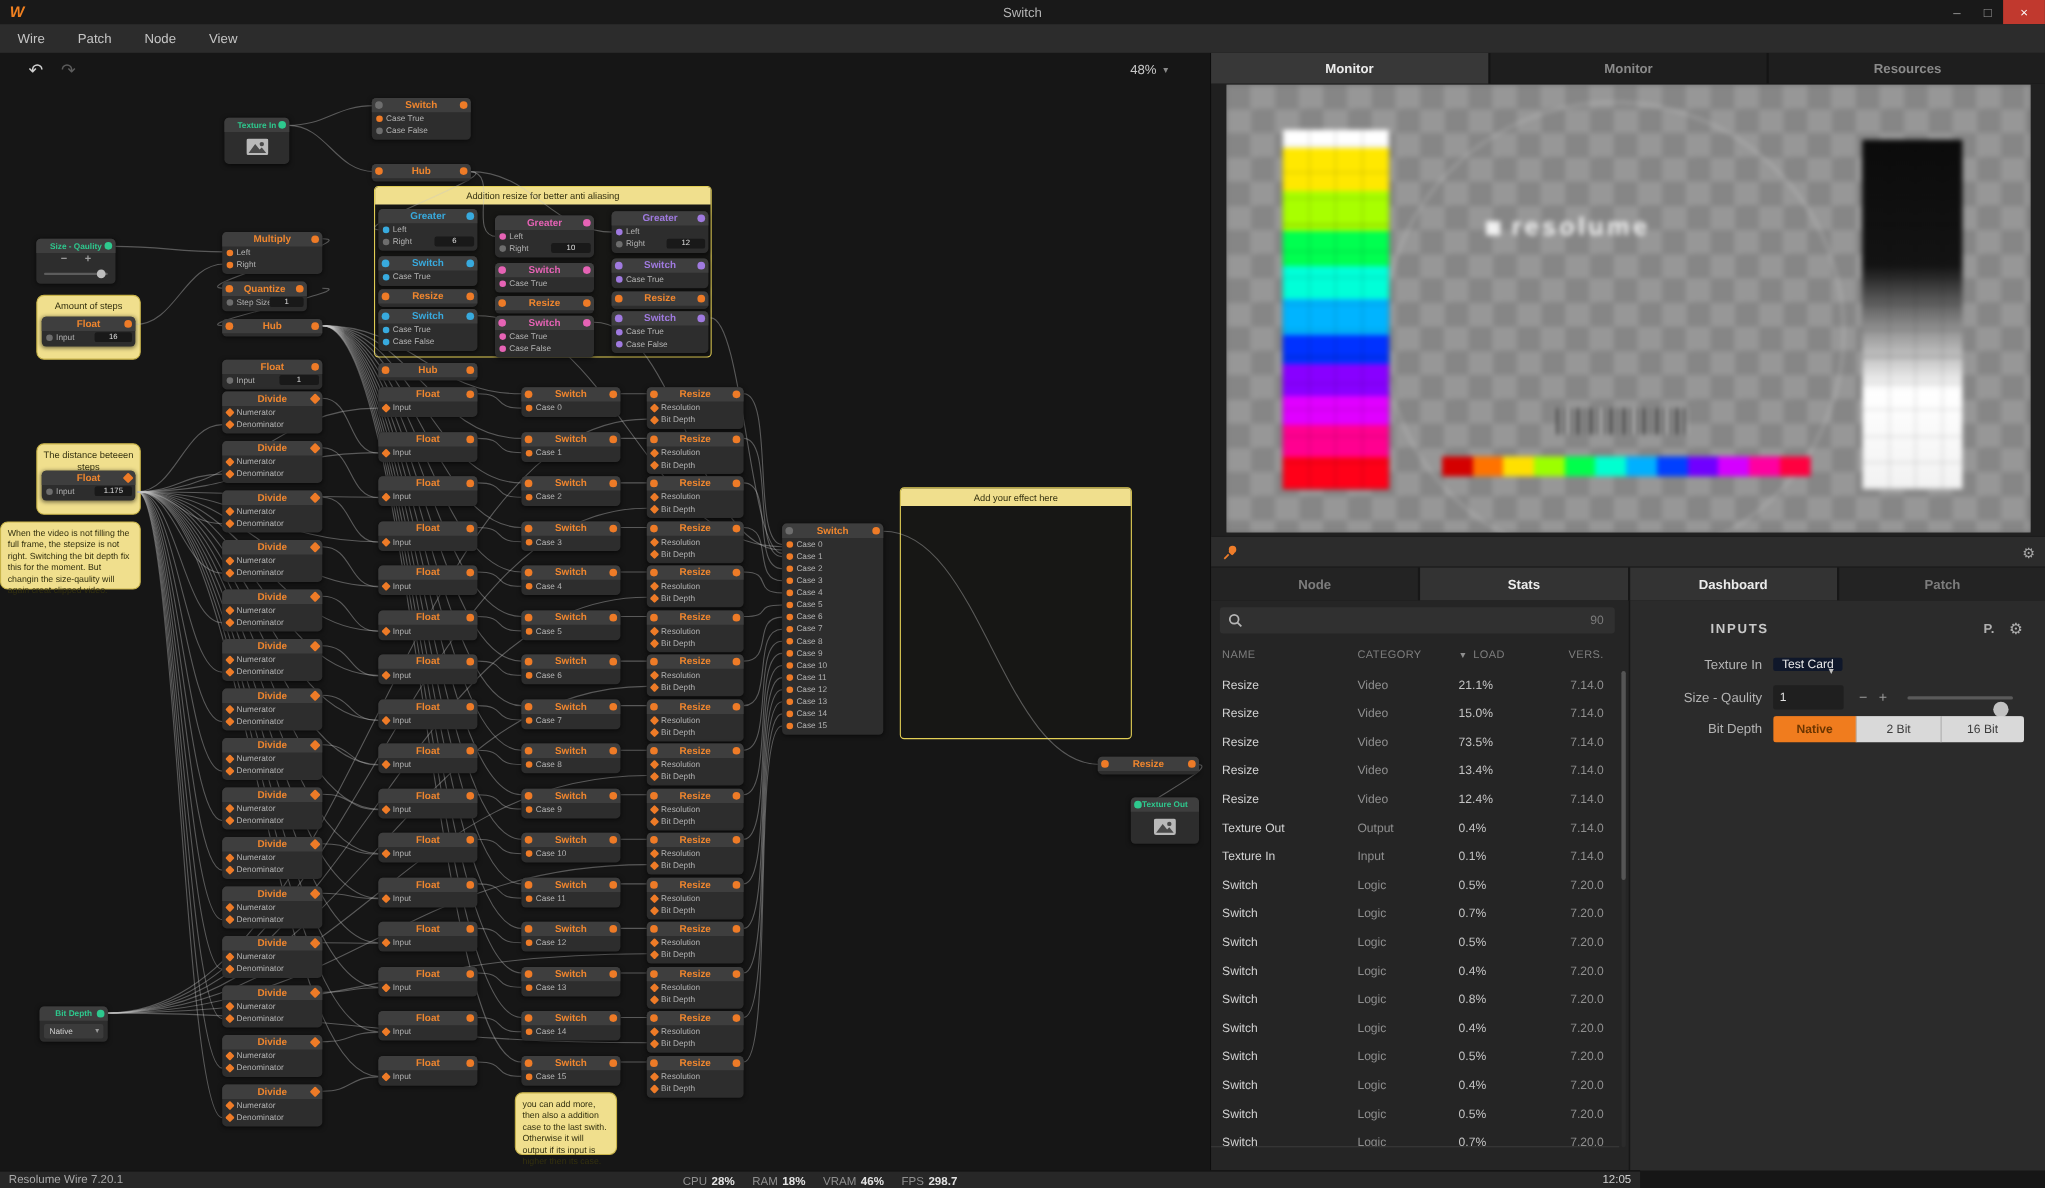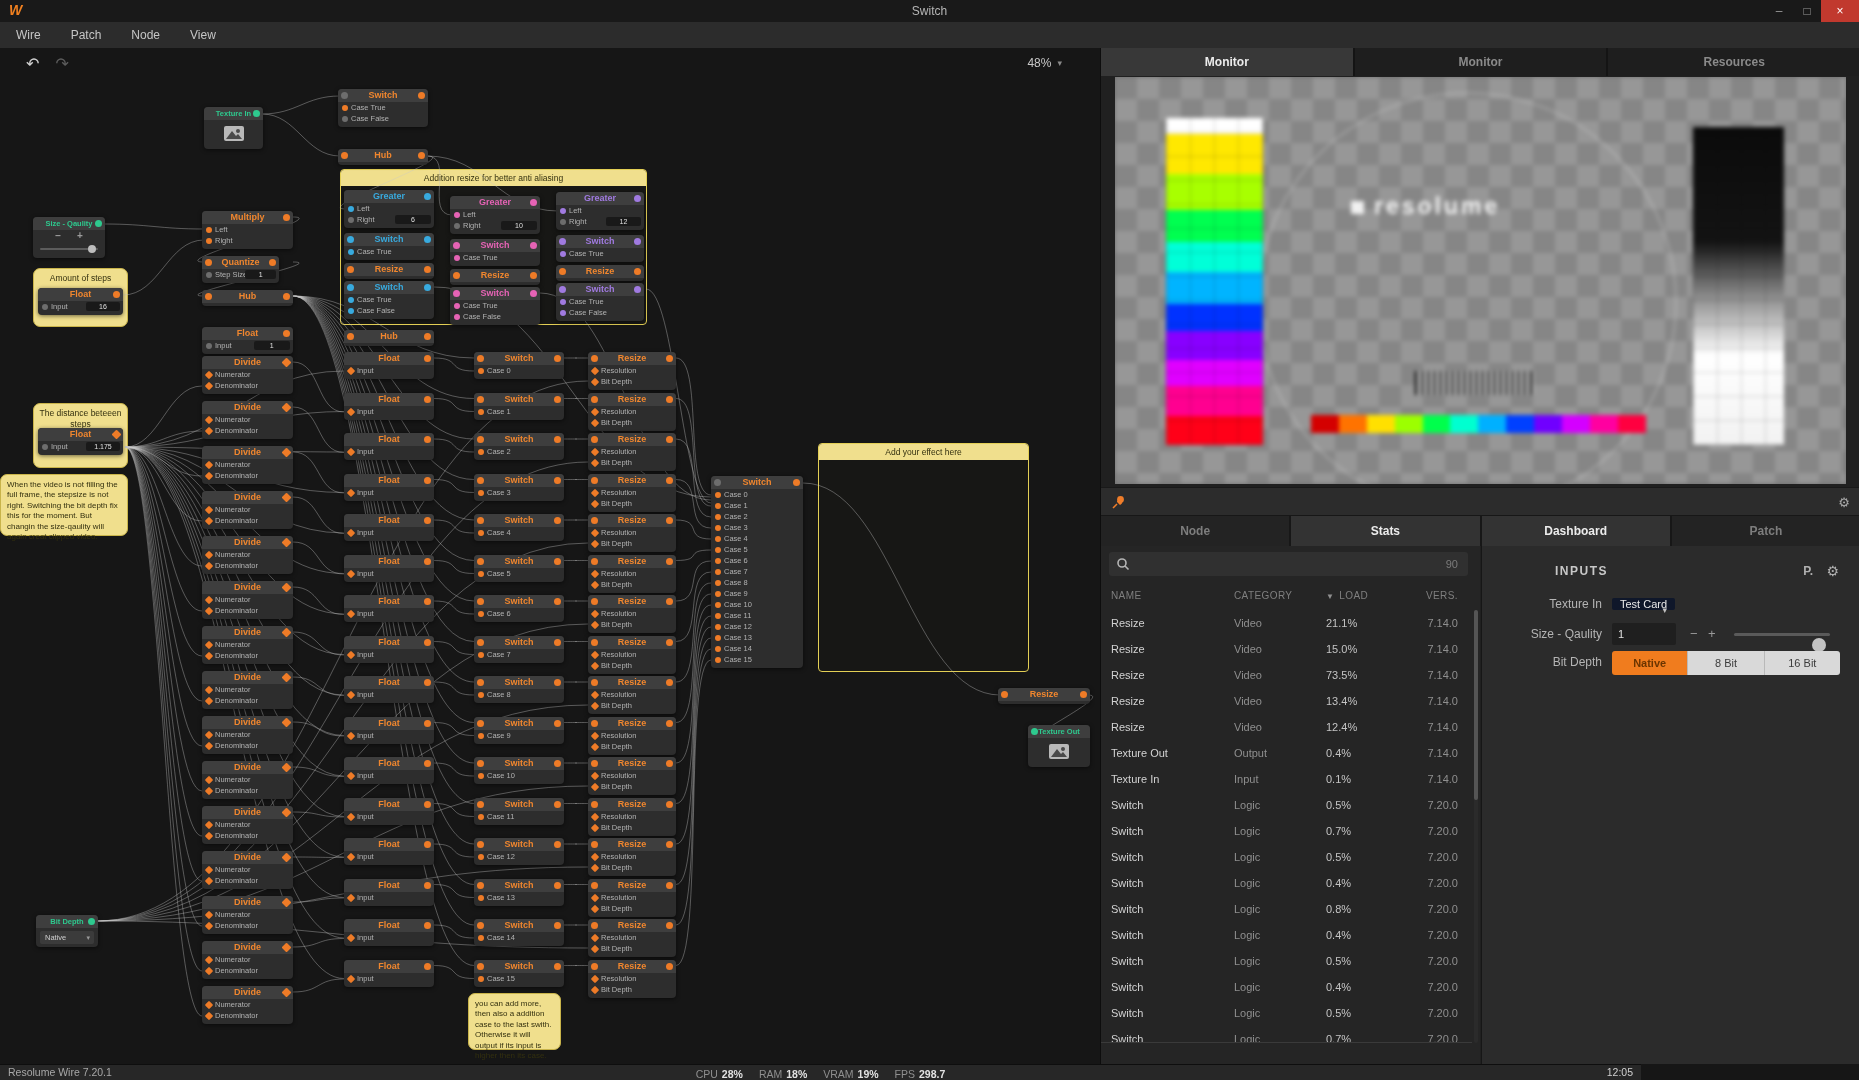--- a/index.html
+++ b/index.html
@@ -127,21 +127,21 @@
   .dminus{position:absolute;left:78px;top:0;color:#9a9a9a;font-size:13px;line-height:24px;}
   .dplus{position:absolute;left:96px;top:0;color:#9a9a9a;font-size:13px;line-height:24px;}
   .dtrack{position:absolute;left:122px;right:10px;top:11px;height:3px;background:#5a5a5a;border-radius:2px;}
   .dknob{position:absolute;right:4px;top:5px;width:14px;height:14px;border-radius:50%;background:#c2c2c2;}
   .dseg{display:flex;height:24px;border-radius:3px;overflow:hidden;margin-top:1px;}
   .dseg .seg{flex:1;text-align:center;font-size:11px;line-height:24px;background:#d9d9d9;color:#3c3c3c;
     border-right:1px solid #b9b9b9;}
   .dseg .seg:last-child{border-right:none;}
   .dseg .seg.active{background:#f07c1e;color:#6b3500;font-weight:bold;}
   
-  .statusbar{position:absolute;left:0;top:1064px;width:1641px;height:16px;background:#272727;border-top:1px solid #0e0e0e;}
+  .statusbar{position:absolute;left:0;top:1064px;width:1491px;height:16px;background:#272727;border-top:1px solid #0e0e0e;}
   .sb-left{position:absolute;left:8px;top:0;color:#a8a8a8;font-size:10.5px;line-height:15px;}
   .sb-center{position:absolute;left:50%;transform:translateX(-50%);top:0;display:flex;gap:16px;line-height:15px;}
   .sb-center .ml{color:#8f8f8f;font-size:10.5px;margin-right:4px;}
   .sb-center .mv{color:#e2e2e2;font-size:10.5px;font-weight:bold;}
   .sb-right{position:absolute;right:8px;top:0;color:#d0d0d0;font-size:10.5px;line-height:15px;}
 </style>
 </head>
 <body>
 
 <div class="titlebar">
@@ -936,30 +936,30 @@
         <span class="dtrack">
             <span class="dknob"></span>
           </span>
       </span>
     </div>
     <div class="drow" style="top:104px;">
       <span class="dlabel">Bit Depth</span>
       <span class="dctl">
         <span class="dseg">
           <span class="seg active">Native</span>
-          <span class="seg">8 Bit</span>
+          <span class="seg">2 Bit</span>
           <span class="seg">16 Bit</span>
         </span>
       </span>
     </div>
   </div>
 </div>
 
 <div class="statusbar">
   <span class="sb-left">Resolume Wire 7.20.1</span>
   <span class="sb-center">
     <span><span class="ml">CPU</span><span class="mv">28%</span></span>
     <span><span class="ml">RAM</span><span class="mv">18%</span></span>
-    <span><span class="ml">VRAM</span><span class="mv">19%</span></span>
+    <span><span class="ml">VRAM</span><span class="mv">46%</span></span>
     <span><span class="ml">FPS</span><span class="mv">298.7</span></span>
   </span>
   <span class="sb-right">12:05</span>
 </div>
 
 </body></html>

